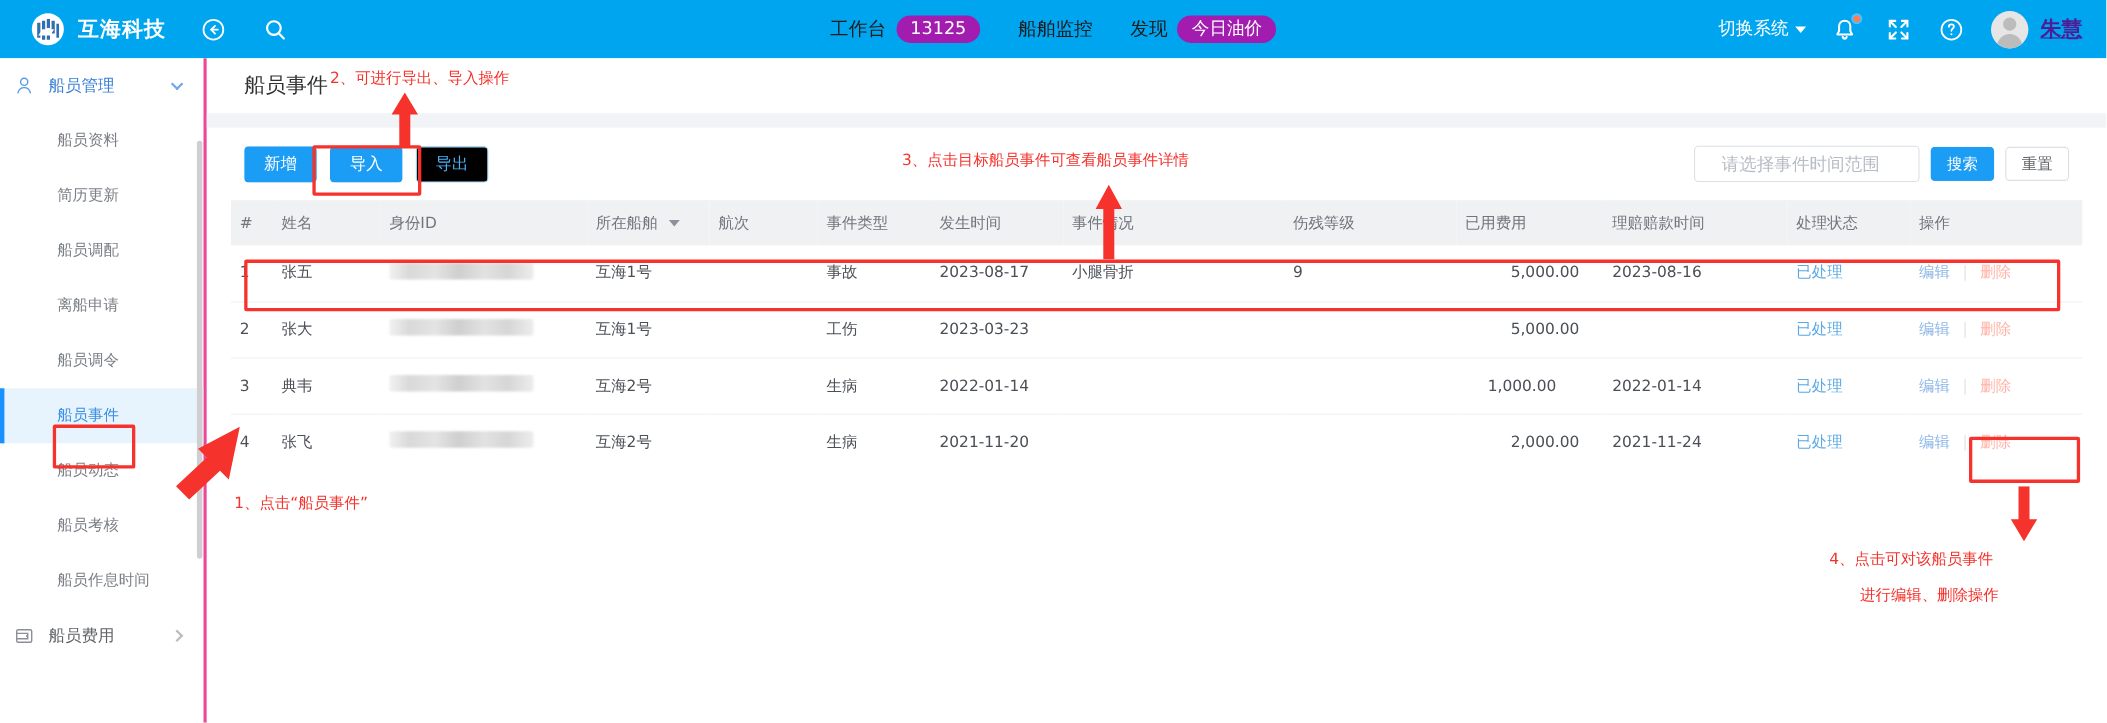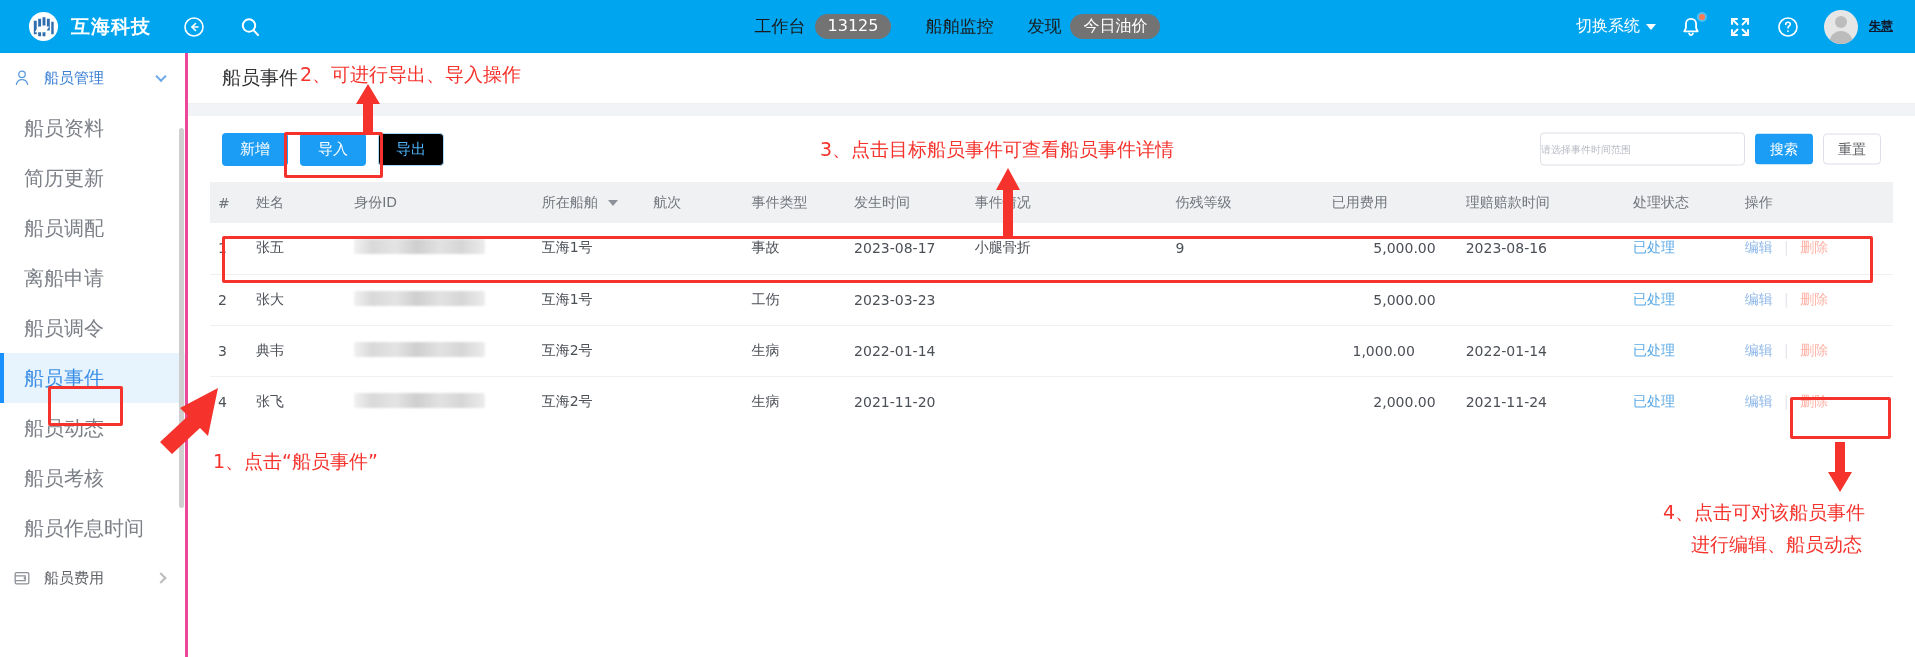--- a/index.html
+++ b/index.html
@@ -35,21 +35,21 @@
     position: absolute; left: 50%; transform: translateX(-50%);
     display: flex; gap: 34px;
     top: 0; height: 53px;
   }
   .hdr-nav-item {
     color: #1a1a1a; font-size: 17px; cursor: pointer;
     display: flex; align-items: center; gap: 9px;
     font-family: "DejaVu Sans", sans-serif;
   }
   .pill {
-    background: #737373; color: #ffffff;
+    background: #a21caf; color: #ffffff;
     border-radius: 14px; padding: 2px 13px 3px;
     font-size: 16px; line-height: 1.25;
     font-family: "DejaVu Sans", sans-serif;
   }
   .hdr-right {
     position: absolute; right: 22px; top: 0; height: 53px;
     display: flex; align-items: center; gap: 0;
   }
   .switch-sys {
     color: #fff; font-size: 16px; display: flex; align-items: center;
@@ -76,21 +76,21 @@
   .avatar::before {
     content: ""; position: absolute; left: 50%; top: 6px;
     transform: translateX(-50%); width: 12px; height: 12px;
     border-radius: 50%; background: #bcbcbc;
   }
   .avatar::after {
     content: ""; position: absolute; left: 50%; top: 21px;
     transform: translateX(-50%); width: 23px; height: 17px;
     border-radius: 12px 12px 0 0; background: #bcbcbc;
   }
-  .uname { color: #0f172a; font-size: 12px; font-weight: bold; font-family: "DejaVu Sans", sans-serif; text-decoration: underline; }
+  .uname { color: #4c1d95; font-size: 19px; font-weight: bold; font-family: "DejaVu Sans", sans-serif; text-decoration: underline; }
 
   
   .sidebar {
     position: absolute; top: 53px; left: 0;
     width: 188px; height: 604px; background: #fff;
     border-right: 3px solid #ec4899;
     overflow: hidden;
   }
   .side-group {
     display: flex; align-items: center; height: 50px;
@@ -101,21 +101,21 @@
   .side-group.active .sg-label { color: #3a7fd5; }
   .chev {
     position: absolute; right: 20px; top: 50%;
     width: 8px; height: 8px; border-right: 2px solid #bcbcbc;
     border-bottom: 2px solid #bcbcbc;
   }
   .chev.down { transform: translateY(-70%) rotate(45deg); border-color: #6da7e8; }
   .chev.right { transform: translateY(-50%) rotate(-45deg); }
   .side-sub {
     height: 50px; display: flex; align-items: center;
-    padding-left: 24px; font-size: 20px; color: #7b7f86;
+    padding-left: 52px; font-size: 14px; color: #7b7f86;
     cursor: pointer; position: relative;
     font-family: Liberation Serif, serif;
   }
   .side-sub.selected { background: #e8f4fd; color: #3a8ee6; }
   .side-sub.selected::before {
     content: ""; position: absolute; left: 0; top: 0;
     width: 4px; height: 100%; background: #1890ff;
   }
   .side-scrollbar {
     position: absolute; right: 1px; top: 75px;
@@ -146,21 +146,21 @@
   .btn-ghost { background: #000000; color: #4ab0f7; border: 1px solid #a9d9f9; }
   .btn-gap { margin-left: 12px; }
 
   .search-area {
     position: absolute; right: 34px; top: 50%; transform: translateY(-50%);
     display: flex; align-items: center; gap: 10px;
   }
   .date-input {
     width: 205px; height: 33px; border: 1px solid #dcdfe6;
     border-radius: 4px; background: #fff; color: #b8bcc4;
-    font-size: 10px; padding: 0 0; outline: none;
+    font-size: 16px; padding: 0 24px; outline: none;
     font-family: "DejaVu Sans", sans-serif;
   }
   .date-input::placeholder { color: #b8bcc4; }
   .btn-search { background: #1b9cf5; color: #fff; height: 31px; padding: 0 14px; font-size: 14px; }
   .btn-reset { background: #fff; color: #606266; border: 1px solid #dcdfe6; height: 31px; padding: 0 14px; font-size: 14px; }
 
   
   .tbl-wrap { padding: 0 22px; }
   table.grid { width: 100%; border-collapse: collapse; table-layout: fixed; }
   table.grid thead th {
@@ -183,21 +183,21 @@
     display: inline-block; width: 131px; height: 15px; border-radius: 2px;
     background: linear-gradient(90deg,#f1f1f1 0%,#d9d9d9 14%,#e4e4e4 32%,#cfcfcf 48%,#e2e2e2 66%,#d6d6d6 82%,#ededed 100%);
     filter: blur(1.2px);
   }
   .st-done { color: #5aa9e6; cursor: pointer; }
   .op-edit { color: #8fb8e8; cursor: pointer; }
   .op-sep { color: #e3e6ea; margin: 0 7px; }
   .op-del { color: #ffb3a7; cursor: pointer; }
 
   
-  .anno { position: absolute; color: #f5322c; font-size: 19px; white-space: pre;
+  .anno { position: absolute; color: #f5322c; font-size: 14px; white-space: pre;
           font-family: "DejaVu Sans", sans-serif; }
   .box {
     position: absolute; border: 3px solid #f5322c; border-radius: 2px;
     pointer-events: none;
   }
   .arrow-svg { position: absolute; pointer-events: none; }
 </style>
 </head>
 <body>
 
@@ -494,19 +494,19 @@
     <polygon points="13,0 25,20 18,20 18,50 8,50 8,20 1,20" fill="#f5322c"></polygon>
   </svg>
 
   <div class="anno" style="left:820px; top:137px;">3、点击目标船员事件可查看船员事件详情</div>
 
   <svg class="arrow-svg" style="left:995px; top:168px; width:26px; height:68px;" viewBox="0 0 26 68">
     <polygon points="13,0 25,22 18,22 18,68 8,68 8,22 1,22" fill="#f5322c"></polygon>
   </svg>
 
   <div class="anno" style="left:1663px; top:500px;">4、点击可对该船员事件</div>
-  <div class="anno" style="left:1691px; top:532px;">进行编辑、船员动态</div>
+  <div class="anno" style="left:1691px; top:532px;">进行编辑、删除操作</div>
 
   <svg class="arrow-svg" style="left:1827px; top:442px; width:26px; height:50px;" viewBox="0 0 26 50">
     <polygon points="8,0 18,0 18,30 25,30 13,50 1,30 8,30" fill="#f5322c"></polygon>
   </svg>
 
 </div>
 
 </body></html>

